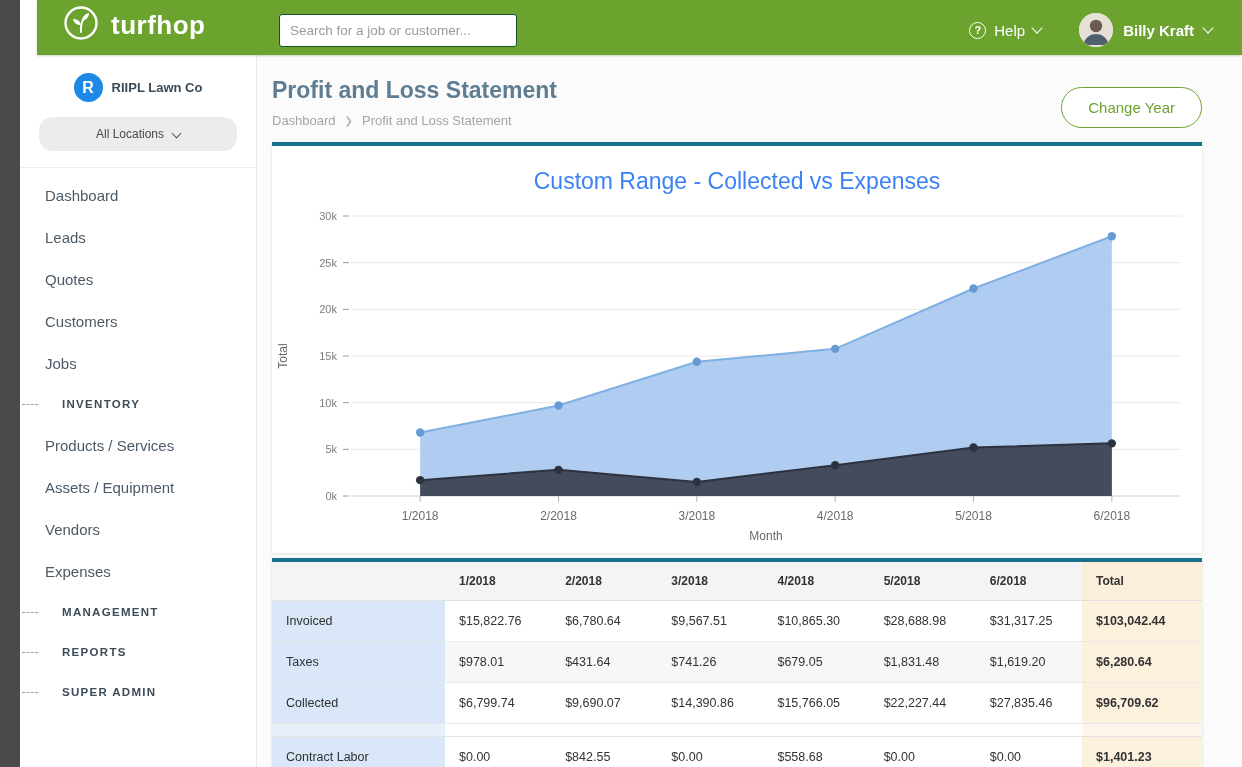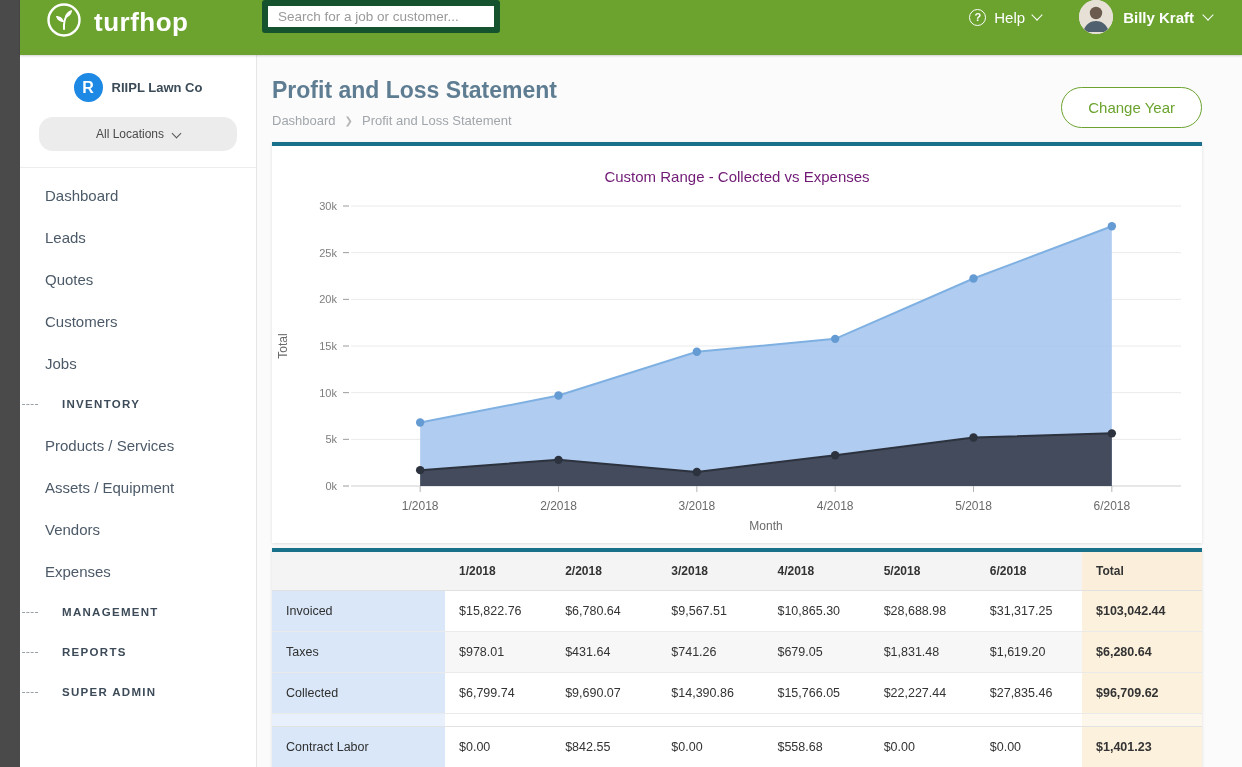--- a/index.html
+++ b/index.html
@@ -4,24 +4,24 @@
 <style>
   html,body{margin:0;padding:0;}
   body{
     width:1242px;height:767px;overflow:hidden;background:#4a4a4a;
     font-family:"Liberation Sans", sans-serif;
     -webkit-font-smoothing:antialiased;
   }
   .app{position:absolute;left:20px;top:0;width:1222px;height:767px;background:#fff;display:flex;flex-direction:column;}
 
   
-  .topbar{flex:0 0 55px;height:55px;background:var(--topbar-green,#6ba32e);display:flex;align-items:flex-start;padding:0 30px 0 24px;box-sizing:border-box;box-shadow:0 1px 2px rgba(0,0,0,.18);z-index:5;}
+  .topbar{flex:0 0 55px;height:55px;background:var(--topbar-green,#6ba32e);display:flex;align-items:flex-end;padding:0 30px 8px 24px;box-sizing:border-box;box-shadow:0 1px 2px rgba(0,0,0,.18);z-index:5;margin-left:17px;}
   .brand{display:flex;align-items:center;gap:10px;width:190px;cursor:pointer;}
   .brand-text{color:#fff;font-size:26px;font-weight:600;letter-spacing:.5px;}
-  .search{margin-left:28px;width:238px;height:33px;border:6px solid #14532d;border-radius:3px;padding:0 10px;font-size:13.5px;color:#444;box-sizing:border-box;outline:none;font-family:inherit;}
+  .search{margin-left:28px;width:238px;height:33px;border:1px solid #14532d;border-radius:3px;padding:0 10px;font-size:13.5px;color:#444;box-sizing:border-box;outline:none;font-family:inherit;}
   .search::placeholder{color:#9a9a9a;}
   .top-right{margin-left:auto;display:flex;align-items:center;gap:38px;color:#fff;}
   .help{display:flex;align-items:center;gap:8px;font-size:15px;cursor:pointer;}
   .help-q{width:17px;height:17px;border:1.5px solid #fff;border-radius:50%;display:flex;align-items:center;justify-content:center;font-size:11px;font-weight:bold;box-sizing:border-box;}
   .user{display:flex;align-items:center;gap:10px;cursor:pointer;}
   .user-name{font-size:15px;font-weight:600;}
   .avatar{width:34px;height:34px;border-radius:50%;overflow:hidden;display:block;background:#e3ddd3;}
   .chev{display:inline-block;width:7px;height:7px;border-right:1.8px solid currentColor;border-bottom:1.8px solid currentColor;transform:rotate(45deg);margin-top:-4px;}
   .chev-dark{width:6px;height:6px;border-color:#555;margin-top:-2px;}
 
@@ -46,21 +46,21 @@
   .page-title{margin:0;font-size:23px;font-weight:bold;color:var(--heading-blue-gray,#5e7d92);}
   .breadcrumb{margin-top:9px;display:flex;align-items:center;gap:9px;font-size:13px;color:#a0a6ab;}
   .breadcrumb .link{cursor:pointer;}
   .breadcrumb .sep{font-size:10px;color:#b5b5b5;}
   .change-year{position:absolute;right:40px;top:32px;height:41px;padding:0 26px;border:1px solid var(--topbar-green,#6ba32e);color:var(--topbar-green,#6ba32e);background:#fff;border-radius:21px;font-size:15px;font-family:inherit;cursor:pointer;}
 
   
   .content{margin:0 40px 0 15px;}
   .card{background:#fff;border-top:4px solid var(--card-accent-teal,#19708b);box-shadow:0 1px 3px rgba(0,0,0,.12);}
   .chart-card{margin-bottom:5px;}
-  .chart-title{text-align:center;font-size:15px;color:#701a75;padding:22px 0 6px;}
+  .chart-title{text-align:center;font-size:23px;color:#3b82f6;padding:22px 0 6px;}
   .chart-svg{display:block;margin:0 auto;}
   .chart-svg .tick{font-size:11px;fill:#7d7d7d;}
   .chart-svg .xtick{font-size:12px;fill:#6a6a6a;}
   .chart-svg .axis-label{font-size:12px;fill:#6a6a6a;}
 
   
   .pl-table{width:100%;border-collapse:collapse;table-layout:fixed;font-size:12.5px;color:#333;}
   .pl-table th{background:#f4f4f4;font-weight:bold;text-align:left;padding:12px 14px;font-size:12px;color:#333;border-bottom:1px solid #e0e0e0;}
   .pl-table th.tot{background:#fbeedb;}
   .pl-table td{padding:13px 14px;border-bottom:1px solid #eaeaea;background:#fff;}

